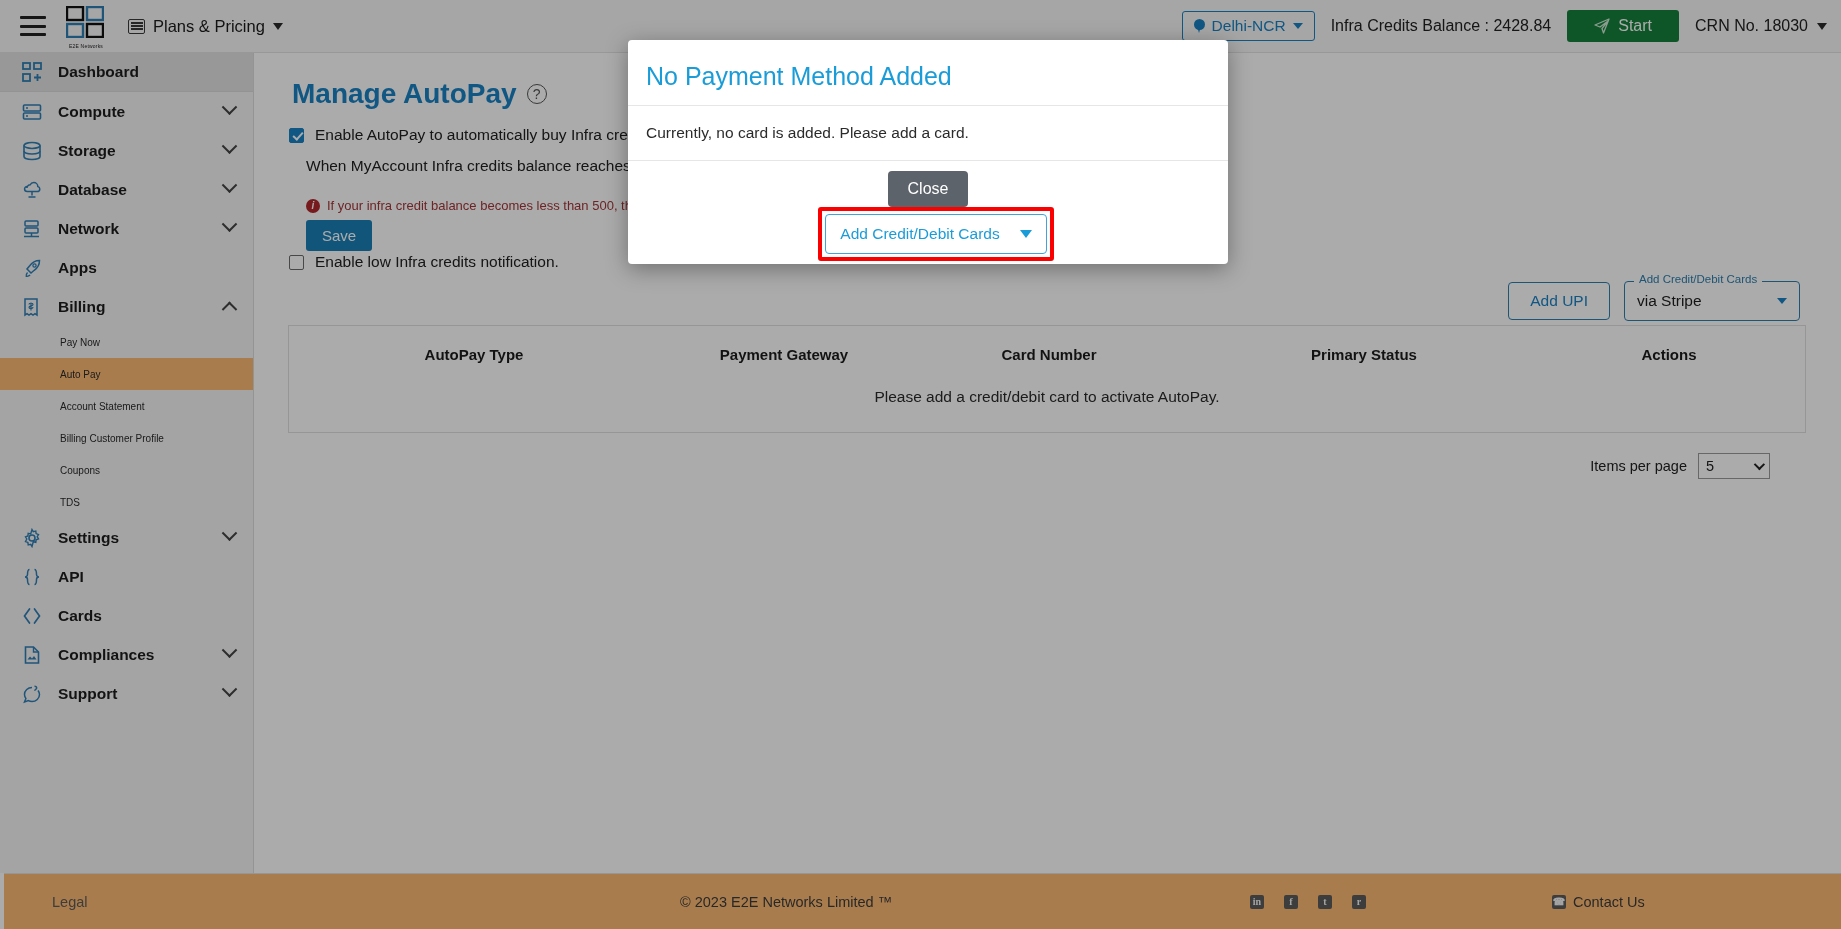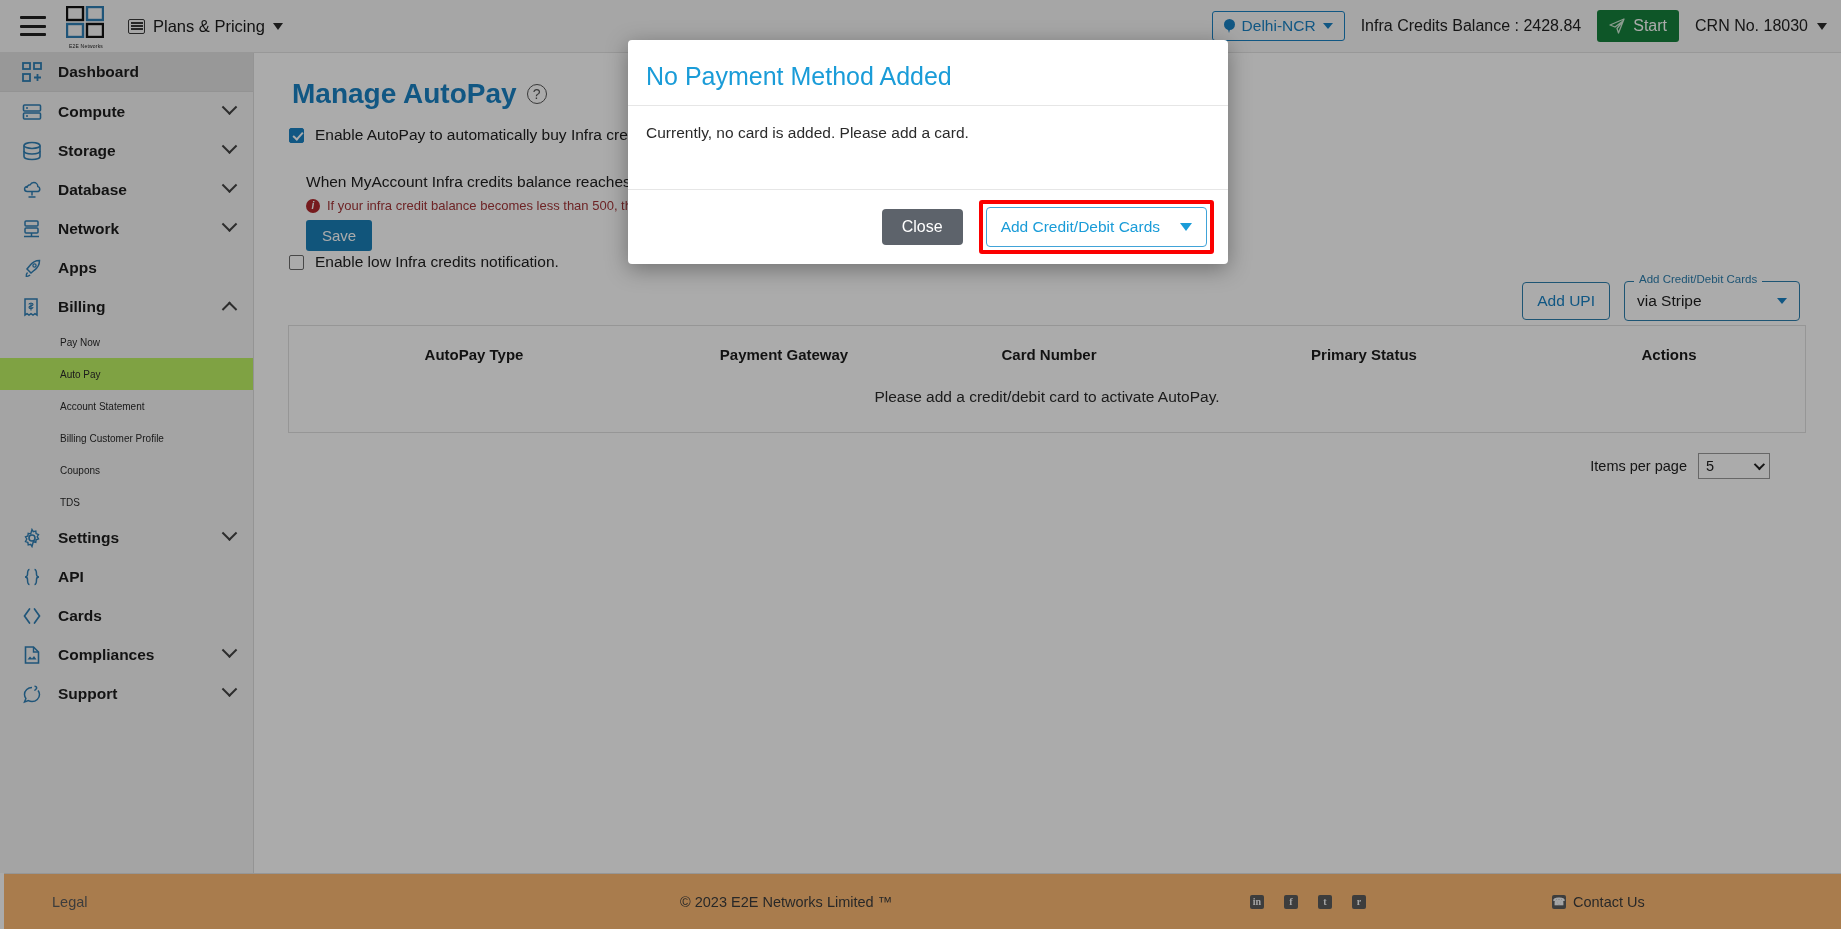--- a/index.html
+++ b/index.html
@@ -46,21 +46,21 @@
     color:#1a82c4; font-size:15.5px; cursor:pointer; background:#f8f8f8;
   }
   .pin { width:11px; height:15px; position:relative; }
   .pin:before{content:"";position:absolute;top:0;left:0;width:11px;height:11px;border-radius:50% 50% 50% 50%;background:#1a82c4;}
   .pin:after{content:"";position:absolute;top:7px;left:3.2px;width:0;height:0;border-left:2.3px solid transparent;border-right:2.3px solid transparent;border-top:7px solid #1a82c4;}
   .caret-blue { width:0;height:0;border-left:5px solid transparent;border-right:5px solid transparent;border-top:6.5px solid #1a82c4; }
 
   .balance { font-size:16px; color:#222; }
   .start-btn {
     background:#16813c; color:#fff; border:none; border-radius:3px;
-    padding:7px 12px; font-size:16px; display:flex; align-items:center; gap:8px; cursor:pointer;
+    padding:7px 27px; font-size:16px; display:flex; align-items:center; gap:8px; cursor:pointer;
     font-family:"Liberation Sans", sans-serif;
   }
   .crn { font-size:16px; color:#222; display:flex; align-items:center; gap:9px; cursor:pointer; }
 
   
   .sidebar {
     position:absolute; top:53px; left:0; width:254px; height:820px;
     background:#f5f5f5; border-right:1px solid #ddd; overflow:hidden; z-index:5;
   }
   .nav-item {
@@ -71,21 +71,21 @@
   .nav-item .ni-ico { width:24px; height:22px; margin-right:14px; flex:none;
     display:flex; align-items:center; justify-content:center; color:#2f7fb5; }
   .nav-item .ni-label { font-weight:bold; }
   .nav-item .chev { margin-left:auto; width:11px; height:11px; border-right:2px solid #444;
      border-bottom:2px solid #444; transform:rotate(45deg) translate(-3px,-3px); }
   .nav-item .chev.up { transform:rotate(225deg) translate(-2px,-2px); }
   .sub-item {
     display:flex; align-items:center; height:32px; padding-left:60px;
     font-size:10px; color:#2a2a2a; cursor:pointer;
   }
-  .sub-item.active { background:#bef264; }
+  .sub-item.active { background:#fdba74; }
 
   
   .content-wrap { position:absolute; top:53px; left:254px; right:0; height:820px; background:#fff; }
   .card {
     position:absolute; top:0px; left:24px; width:1530px; height:521px;
     background:#fff;
   }
   .page-title {
     color:#1a82c4; font-size:28px; font-weight:bold; margin:4px;
     position:absolute; top:21px; left:10px; display:flex; align-items:center; gap:10px;
@@ -94,40 +94,40 @@
     font-size:14px; color:#555; display:flex; align-items:center; justify-content:center;
     font-weight:normal; }
 
   .row-chk { position:absolute; top:73px; left:11px; display:flex; align-items:center; gap:11px; }
   .cbx { width:15px;height:15px;border:1px solid #6c6c6c;border-radius:2px;background:#fff;flex:none;}
   .cbx.on { background:#1a82c4; border-color:#1a82c4; position:relative; }
   .cbx.on:after { content:""; position:absolute; left:4.5px; top:1.3px; width:4px; height:8px;
     border:solid #fff; border-width:0 2px 2px 0; transform:rotate(42deg); }
   .lbl-reg { font-size:15.5px; color:#212121; }
 
-  .row-reaches { position:absolute; top:104px; left:28px; display:flex; align-items:flex-end; gap:10px; }
+  .row-reaches { position:absolute; top:104px; left:28px; display:flex; align-items:flex-start; gap:10px; }
   .txtfield { width:120px; height:34px; border:1px solid #767676; border-radius:3px; background:#fff; }
 
   .warn {
     position:absolute; top:145px; left:28px; display:flex; align-items:center; gap:7px;
     color:#a4373a; font-size:13px;
   }
   .i-ico { width:14px;height:14px;border-radius:50%;background:#b0282c;color:#fff;
     font-size:10px;font-weight:bold;display:flex;align-items:center;justify-content:center;font-style:italic;}
   .save-btn {
     position:absolute; top:167px; left:28px;
     background:#1a7fb8; color:#fff; border:none; border-radius:3px;
     padding:7px 16px; font-size:15px; cursor:pointer; font-family:"Liberation Sans", sans-serif;
   }
   .row-chk2 { position:absolute; top:200px; left:11px; display:flex; align-items:center; gap:11px; }
 
   .pay-actions { position:absolute; top:228px; right:8px; display:flex; align-items:center; gap:14px; }
   .addupi {
     border:1px solid #2e7fae; color:#1a82c4; background:#fff; border-radius:4px;
-    padding:9px 14px; font-size:15.5px; cursor:pointer; font-family:"Liberation Sans", sans-serif;
+    padding:9px 21px; font-size:15.5px; cursor:pointer; font-family:"Liberation Sans", sans-serif;
   }
   .outlined-sel {
     position:relative; width:176px; height:40px; border:1px solid #2e7fae; border-radius:4px;
     display:flex; align-items:center; padding:0 12px; cursor:pointer; background:#fff;
   }
   .outlined-sel .float-lbl {
     position:absolute; top:-9px; left:9px; background:#fff; padding:0 5px;
     font-size:11.5px; color:#2e7fae;
   }
   .outlined-sel .sel-val { font-size:15.5px; color:#1d1d1d; }
@@ -168,21 +168,21 @@
 
   
   .modal {
     position:absolute; z-index:100; top:40px; left:628px; width:600px; height:224px;
     background:#fff; box-shadow:0 5px 22px rgba(0,0,0,.35); border-radius:4px;
     display:flex; flex-direction:column;
   }
   .modal-head { padding:22px 18px 14px 18px; border-bottom:1px solid #e6e6e6; }
   .modal-title { font-size:25px; color:#1a9cd8; margin:0; font-weight:normal; }
   .modal-body { padding:18px; font-size:15.5px; color:#2b2b2b; flex:1; border-bottom:1px solid #e6e6e6;}
-  .modal-foot { padding:10px 14px; display:flex; justify-content:flex-end; align-items:center; gap:0px; }
+  .modal-foot { padding:10px 14px; display:flex; justify-content:flex-end; align-items:center; gap:0px;flex-direction:column; }
   .close-btn {
     background:#5d636b; color:#fff; border:none; border-radius:4px;
     padding:9px 20px; font-size:16px; cursor:pointer; font-family:"Liberation Sans", sans-serif;
   }
   .hilite-box {
     border:4px solid #fb0000; border-radius:3px; padding:3px; margin-left:16px;
   }
   .add-cards-btn {
     border:1px solid #41a3d8; color:#1a9cd8; background:#fff; border-radius:4px;
     height:40px; padding:0 14px; font-size:15.5px; cursor:pointer;

